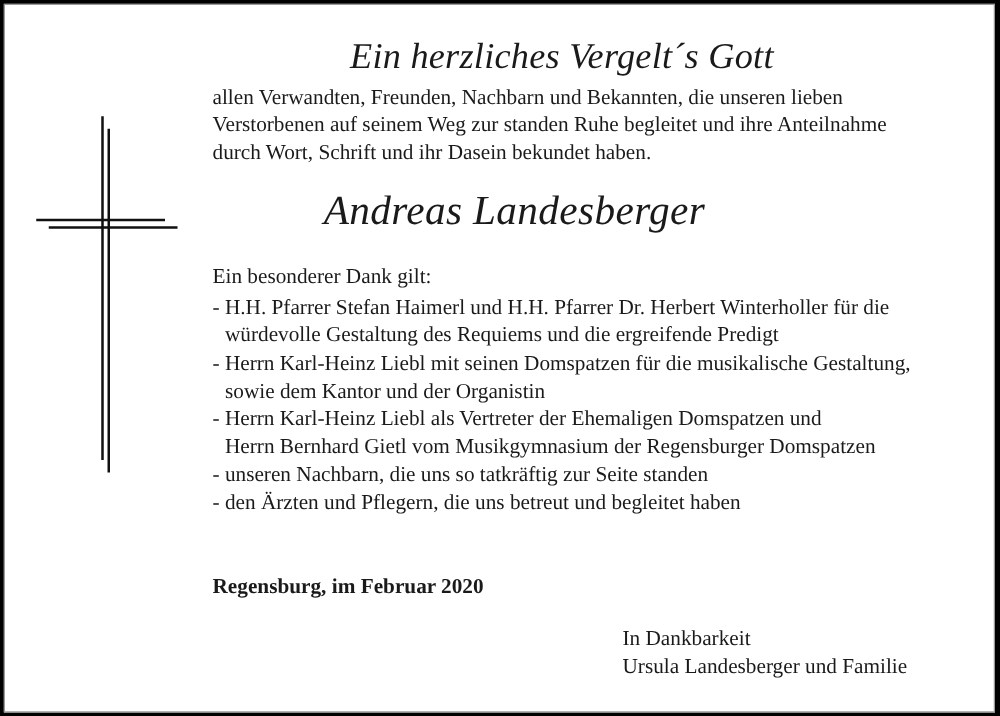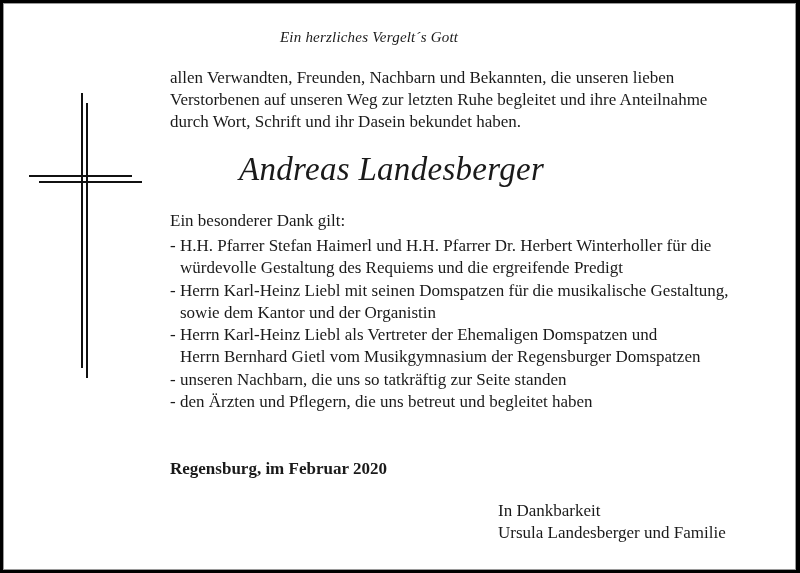--- a/index.html
+++ b/index.html
@@ -21,32 +21,32 @@
       top: 3px;
       width: 793px;
       height: 567px;
       background: #ffffff;
       box-shadow: inset 0 0 0 1px #9a9a9a;
     }
     .abs { position: absolute; white-space: nowrap; }
     .heading {
       left: 277px;
       top: 26px;
-      font-size: 15px;
+      font-size: 29px;
       font-style: italic;
       letter-spacing: 0.2px;
     }
     .intro {
       left: 167px;
       top: 64px;
       font-size: 17px;
       line-height: 22px;
     }
     .name {
-      left: 236px;
+      left: 256px;
       top: 148px;
       font-size: 33px;
       font-style: italic;
       letter-spacing: 0.3px;
     }
     .dank-intro {
       left: 167px;
       top: 208px;
       font-size: 17px;
     }
@@ -83,21 +83,21 @@
     <div class="bar" style="left:78px; top:90px; width:2px; height:275px;"></div>
     <div class="bar" style="left:83px; top:100px; width:2px; height:275px;"></div>
     <div class="bar" style="left:26px; top:172px; width:103px; height:2px;"></div>
     <div class="bar" style="left:36px; top:178px; width:103px; height:2px;"></div>
   </div>
 
   <div class="abs heading">Ein herzliches Vergelt´s Gott</div>
 
   <div class="abs intro">
     <div>allen Verwandten, Freunden, Nachbarn und Bekannten, die unseren lieben</div>
-    <div>Verstorbenen auf unseren Weg zur letzten Ruhe begleitet und ihre Anteilnahme</div>
+    <div>Verstorbenen auf seinem Weg zur standen Ruhe begleitet und ihre Anteilnahme</div>
     <div>durch Wort, Schrift und ihr Dasein bekundet haben.</div>
   </div>
 
   <div class="abs name">Andreas Landesberger</div>
 
   <div class="abs dank-intro">Ein besonderer Dank gilt:</div>
 
   <div class="abs thanks">
     <span class="line">- H.H. Pfarrer Stefan Haimerl und H.H. Pfarrer Dr. Herbert Winterholler für die</span>
     <span class="line indent">würdevolle Gestaltung des Requiems und die ergreifende Predigt</span>

